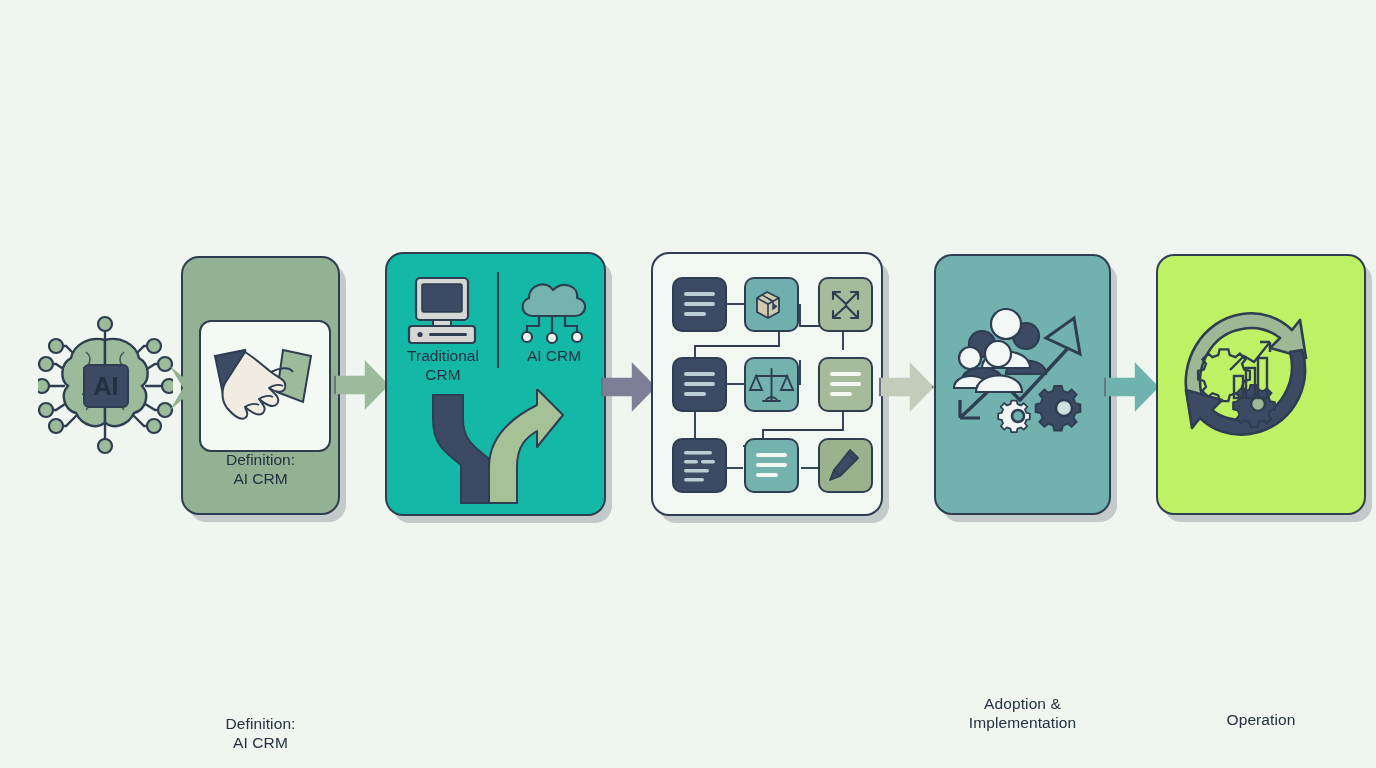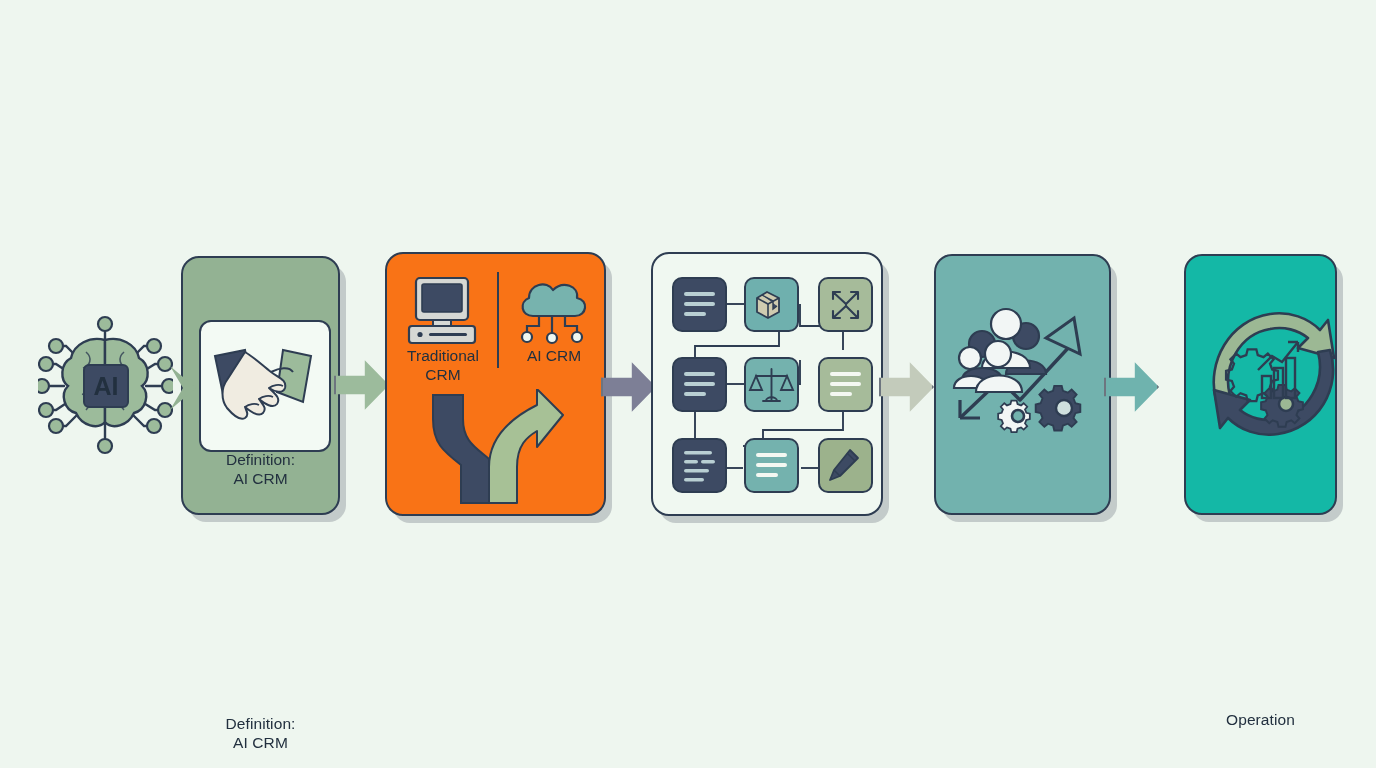--- a/index.html
+++ b/index.html
@@ -37,29 +37,29 @@
     background:#f3faf4;border:2px solid #2e3d52;border-radius:12px;
   }
   #card1 .label{top:456px;}
   
   #card1 .notch{
     position:absolute;left:-13px;top:108px;width:26px;height:44px;
     background:#93b293;
     clip-path:polygon(0 0,100% 50%,0 100%,50% 50%);
   }
 
-  #card2{left:385px;top:252px;width:221px;height:264px;background:#f97316;}
+  #card2{left:385px;top:252px;width:221px;height:264px;background:#14b8a6;}
   #card2 .divider{position:absolute;left:110px;top:18px;width:2px;height:96px;background:#2e3d52;}
 
   #card3{left:651px;top:252px;width:232px;height:264px;background:#f0f8f1;}
 
   #card4{left:934px;top:254px;width:177px;height:261px;background:#72b2ae;}
   #card4 .label{top:438px;}
 
-  #card5{left:1156px;top:254px;width:153px;height:261px;background:#14b8a6;margin-left:28px;}
+  #card5{left:1156px;top:254px;width:210px;height:261px;background:#bef264;}
   #card5 .label{top:454px;}
 
   
   .arrow{
     position:absolute;width:55px;height:54px;
     border:2px solid #6d757f;
     box-sizing:border-box;
     clip-path:polygon(0 33%,56% 33%,56% 4%,100% 50%,56% 96%,56% 67%,0 67%);
   }
   #arrow1{left:334px;top:358px;background:#9cbb9c;}
@@ -312,20 +312,22 @@
           <path d="M-6 -26 H6 L8 -18 L16 -15 L22 -20 L30 -12 L25 -6 L28 2 L36 4 V16 L28 18 L25 26 L30 32 L22 40 L16 35 L8 38 L6 46 H-6 L-8 38 L-16 35 L-22 40 L-30 32 L-25 26 L-28 18 L-36 16 V4 L-28 2 L-25 -6 L-30 -12 L-22 -20 L-16 -15 L-8 -18 Z" transform="scale(.62)" fill="#3d4a63" stroke="#2e3d52" stroke-width="3"></path>
           <circle cx="6" cy="6" r="8" fill="#cfe0de" stroke="#2e3d52" stroke-width="2.4"></circle>
         </g>
 
         <g transform="translate(62,116)">
           <path d="M-6 -26 H6 L8 -18 L16 -15 L22 -20 L30 -12 L25 -6 L28 2 L36 4 V16 L28 18 L25 26 L30 32 L22 40 L16 35 L8 38 L6 46 H-6 L-8 38 L-16 35 L-22 40 L-30 32 L-25 26 L-28 18 L-36 16 V4 L-28 2 L-25 -6 L-30 -12 L-22 -20 L-16 -15 L-8 -18 Z" transform="scale(.44)" fill="#f2f6f5" stroke="#2e3d52" stroke-width="4"></path>
           <circle cx="4" cy="4" r="6" fill="#72b2ae" stroke="#2e3d52" stroke-width="2.6"></circle>
         </g>
       </svg>
     </div>
+    <div class="label">Adoption &amp;
+Implementation</div>
   </div>
 
   <div class="arrow" id="arrow4"></div>
 
   <div class="card" id="card5">
     <div style="position:absolute;left:14px;top:40px;width:150px;height:150px;">
       <svg width="150" height="150" viewBox="0 0 150 150">
 
         <path d="M16 104 C6 66 30 24 70 18 C90 15 108 22 120 34 L128 24 L134 62 L98 52 L108 42
                  C98 34 84 30 70 33 C40 38 22 70 30 100 Z" fill="#9cb894" stroke="#2e3d52" stroke-width="2.6" stroke-linejoin="round"></path>

